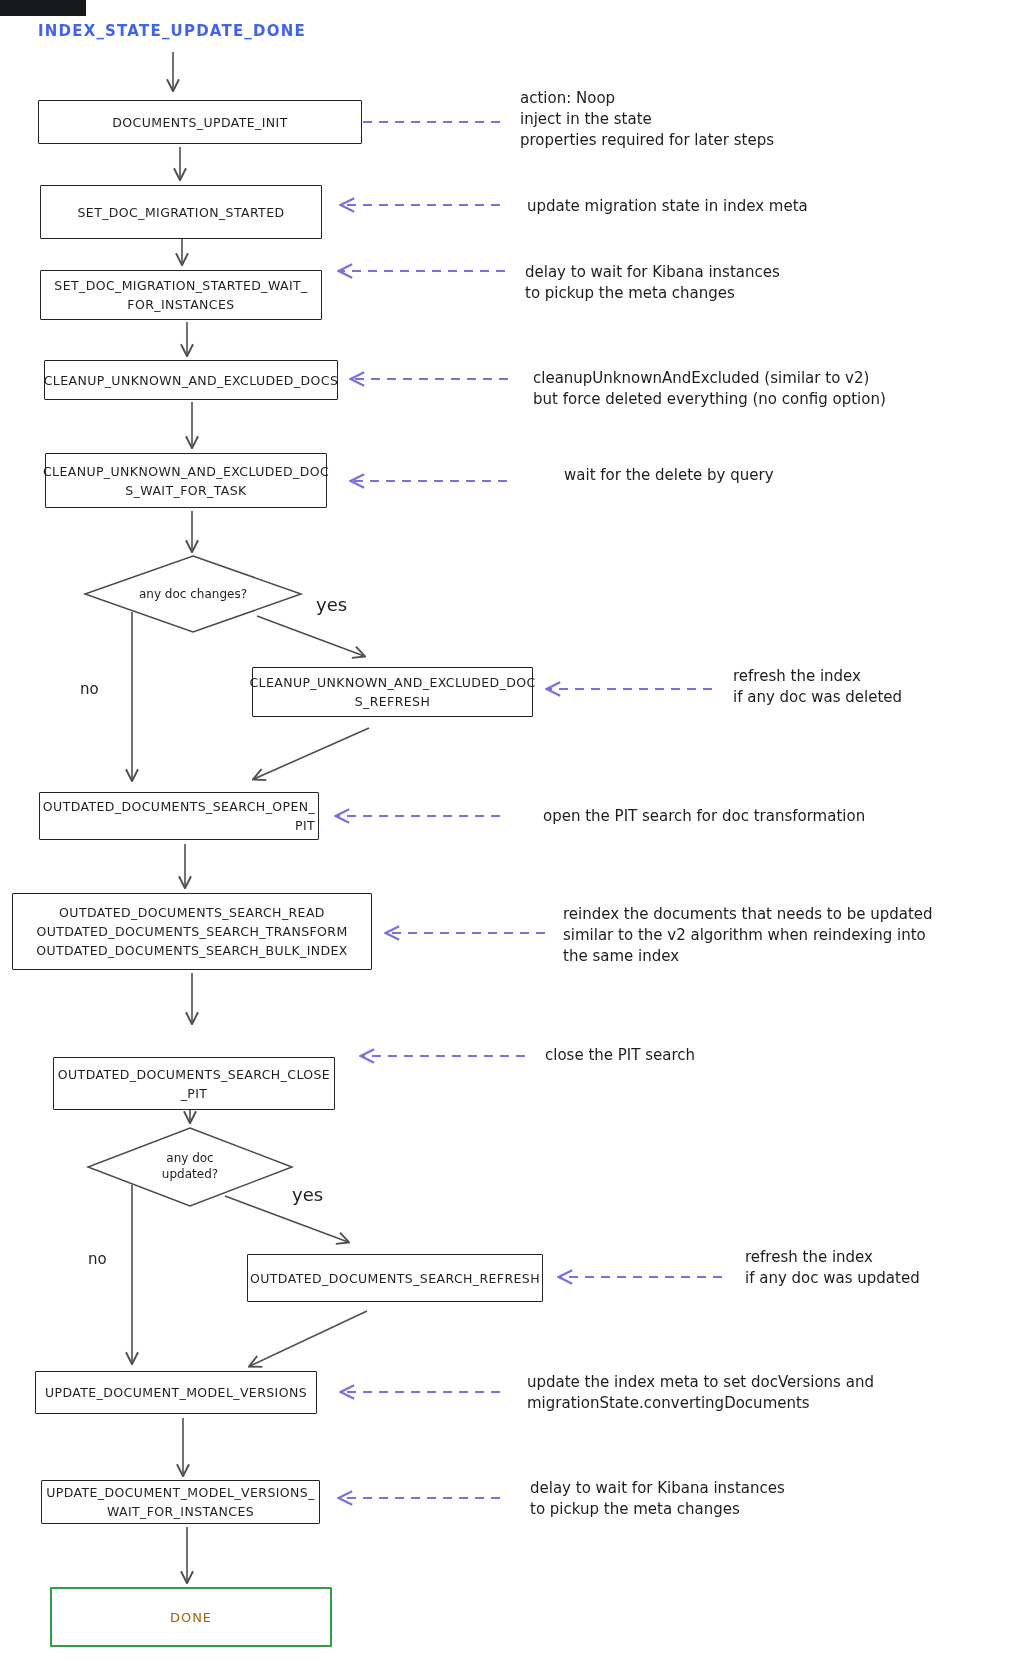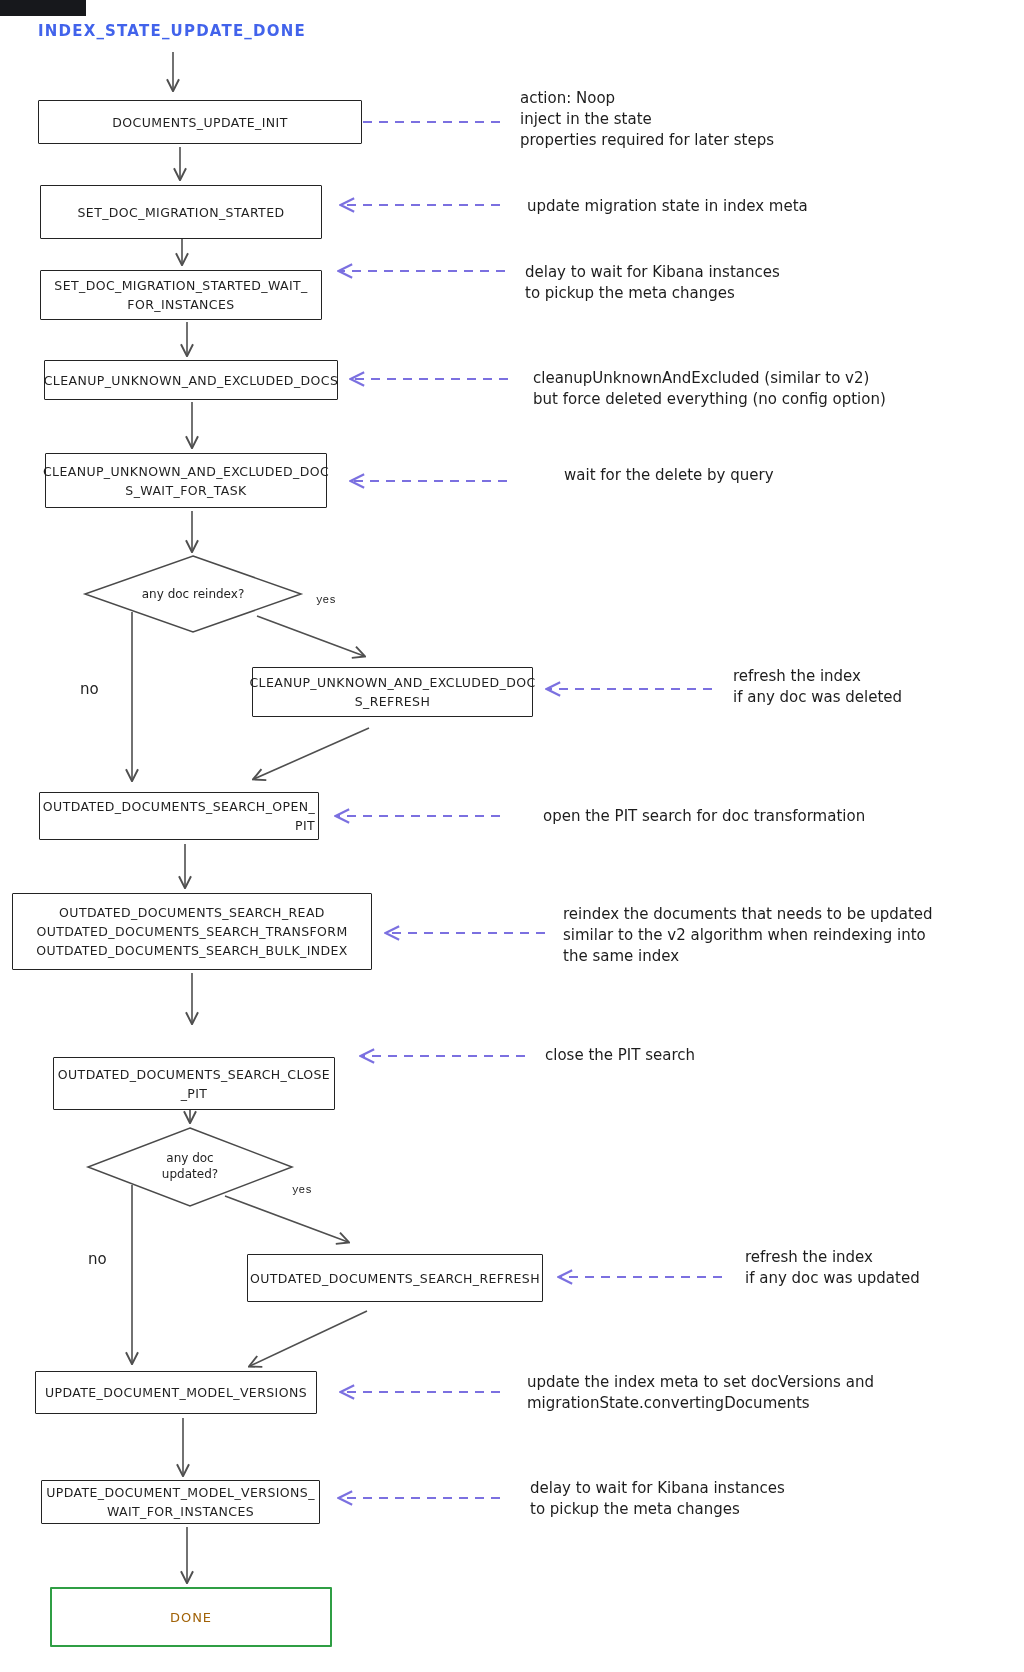--- a/index.html
+++ b/index.html
@@ -33,21 +33,21 @@
   .b11{left:35px;  top:1371px; width:282px; height:43px;}
   .b12{left:41px;  top:1480px; width:279px; height:44px;}
   .b13{left:50px;  top:1587px; width:282px; height:60px;}
   .decision-label{
     position:absolute;text-align:center;font-size:12px;line-height:16px;
     color:#1f1f1f;white-space:pre-line;
   }
   .d1{left:93px;top:586px;width:200px;}
   .d2{left:90px;top:1150px;width:200px;}
   .edge-label{position:absolute;color:#1f1f1f;}
-  .yes{font-size:11px;font-family:Liberation Mono, monospace;}
+  .yes{font-size:18px;}
   .no{font-size:15px;}
   .yes1{left:316px;top:594px;}
   .no1 {left:80px; top:680px;}
   .yes2{left:292px;top:1184px;}
   .no2 {left:88px; top:1250px;}
   .annotation{
     position:absolute;font-size:15px;line-height:21px;color:#1d1d1d;white-space:pre-line;
   }
   .a1 {left:520px;top:88px;}
   .a2 {left:527px;top:196px;}
@@ -134,21 +134,21 @@
 OUTDATED_DOCUMENTS_SEARCH_TRANSFORM
 OUTDATED_DOCUMENTS_SEARCH_BULK_INDEX</div>
   <div class="node b9">OUTDATED_DOCUMENTS_SEARCH_CLOSE
 _PIT</div>
   <div class="node b10">OUTDATED_DOCUMENTS_SEARCH_REFRESH</div>
   <div class="node b11">UPDATE_DOCUMENT_MODEL_VERSIONS</div>
   <div class="node b12">UPDATE_DOCUMENT_MODEL_VERSIONS_
 WAIT_FOR_INSTANCES</div>
   <div class="node b13 done">DONE</div>
 
-  <div class="decision-label d1">any doc reindex?</div>
+  <div class="decision-label d1">any doc changes?</div>
   <div class="decision-label d2">any doc
 updated?</div>
 
   <div class="edge-label yes yes1">yes</div>
   <div class="edge-label no no1">no</div>
   <div class="edge-label yes yes2">yes</div>
   <div class="edge-label no no2">no</div>
 
   <div class="annotation a1">action: Noop
 inject in the state

